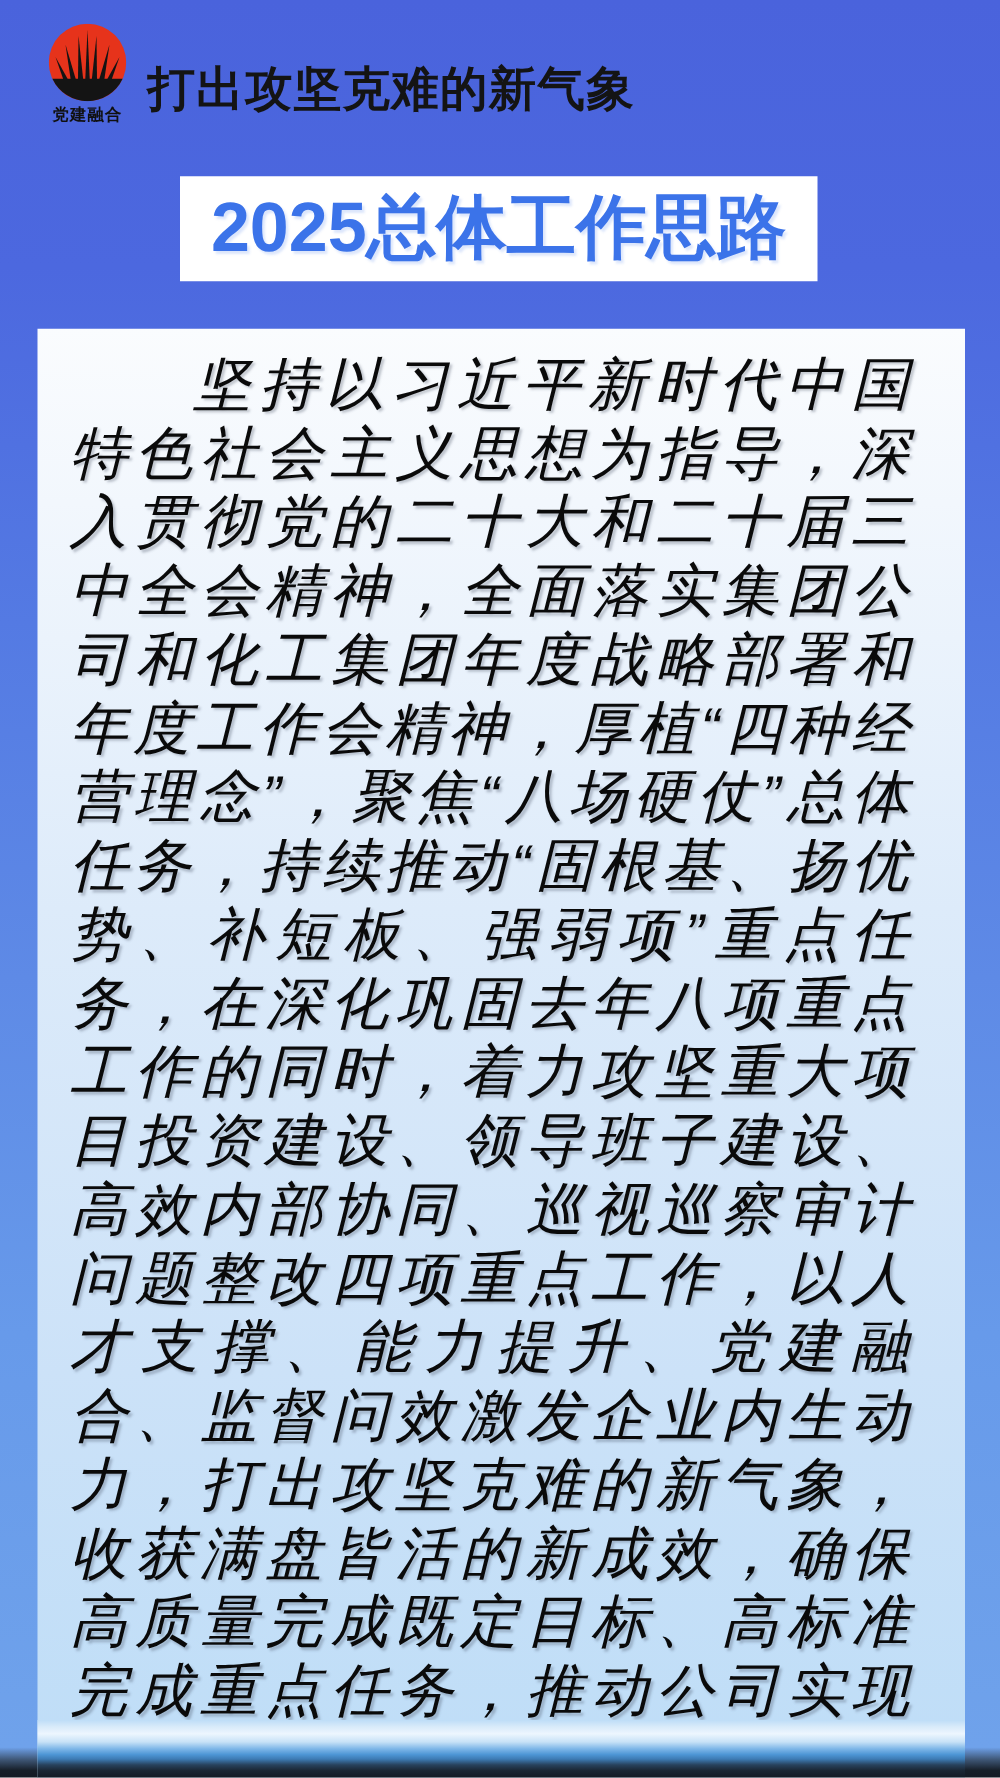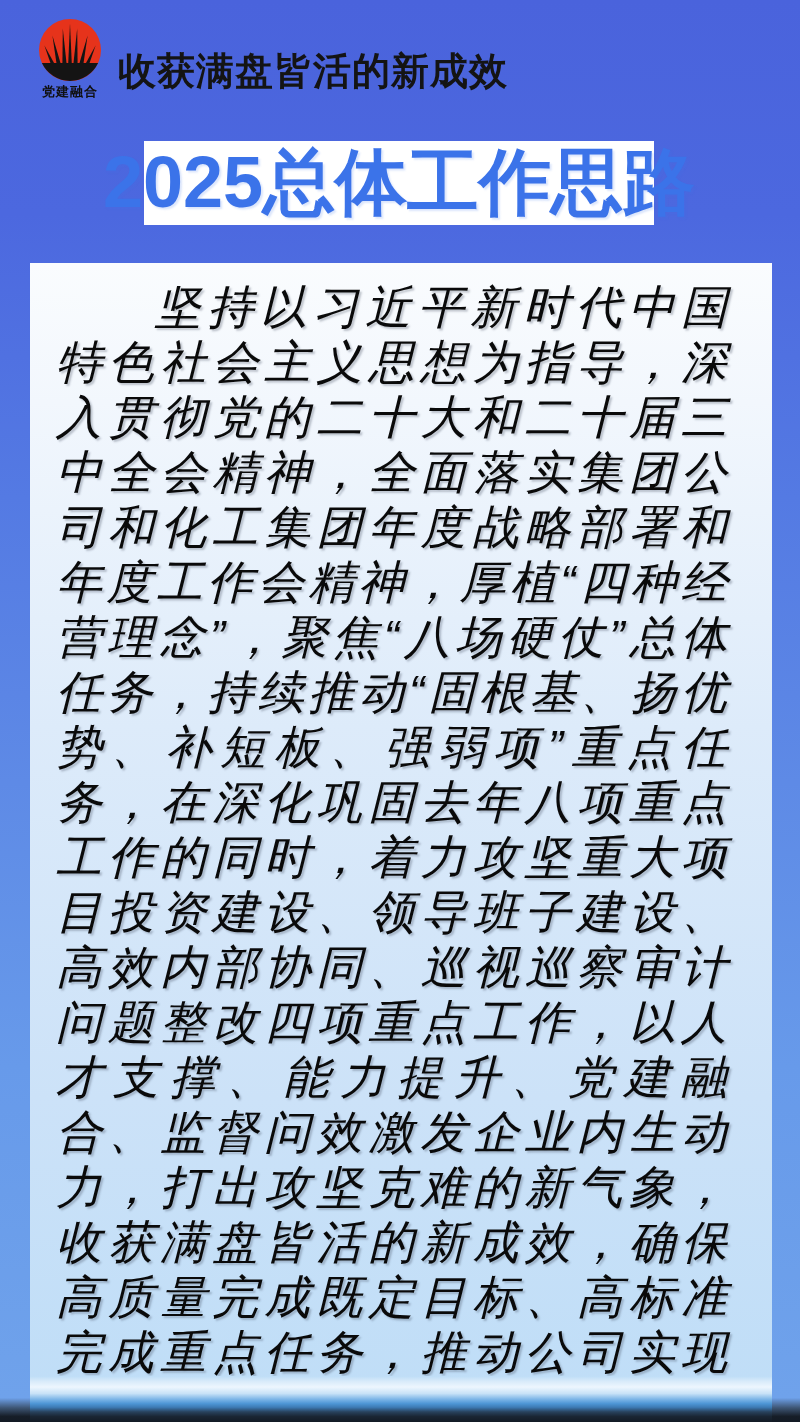--- a/index.html
+++ b/index.html
@@ -58,21 +58,21 @@
   .title-banner {
     position: absolute;
     left: 144px; top: 141px;
     width: 510px; height: 84px;
     background: #FFFFFF;
     display: flex;
     align-items: center;
     justify-content: center;
   }
   .title-banner .title-text {
-    font-size: 72px;
+    font-size: 56px;
     font-weight: bold;
     color: #3B73E9;
     letter-spacing: 0px;
     white-space: nowrap;
     text-shadow: 2px 2px 2px rgba(59,115,233,0.18);
   }
 
   
   .main-panel {
     position: absolute;
@@ -135,21 +135,21 @@
       <path d="M 29.2 45 L 31 4.5 L 32.8 45 Z" fill="#141414"></path>
       <path d="M 23.4 45 L 23.8 9.5 L 27.6 45 Z" fill="#141414"></path>
       <path d="M 38.6 45 L 38.2 9.5 L 34.4 45 Z" fill="#141414"></path>
       <path d="M 17.6 45 L 13.4 16.5 L 21.8 45 Z" fill="#141414"></path>
       <path d="M 44.4 45 L 48.6 16.5 L 40.2 45 Z" fill="#141414"></path>
       <path d="M 11.8 45 L 5.4 26.5 L 15.6 45 Z" fill="#141414"></path>
       <path d="M 50.2 45 L 56.6 26.5 L 46.4 45 Z" fill="#141414"></path>
     </svg>
     <span class="logo-caption">党建融合</span>
   </div>
-  <div class="company-name">收获满盘皆活的新成效</div>
+  <div class="company-name">打出攻坚克难的新气象</div>
 </div>
 
 <div class="title-banner">
   <span class="title-text">2025总体工作思路</span>
 </div>
 
 <div class="main-panel">
   <div class="panel-body">
     <p>坚持以习近平新时代中国特色社会主义思想为指导，深入贯彻党的二十大和二十届三中全会精神，全面落实集团公司和化工集团年度战略部署和年度工作会精神，厚植“四种经营理念”，聚焦“八场硬仗”总体任务，持续推动“固根基、扬优势、补短板、强弱项”重点任务，在深化巩固去年八项重点工作的同时，着力攻坚重大项目投资建设、领导班子建设、高效内部协同、巡视巡察审计问题整改四项重点工作，以人才支撑、能力提升、党建融合、监督问效激发企业内生动力，打出攻坚克难的新气象，收获满盘皆活的新成效，确保高质量完成既定目标、高标准完成重点任务，推动公司实现高质量发展。</p>
   </div>

